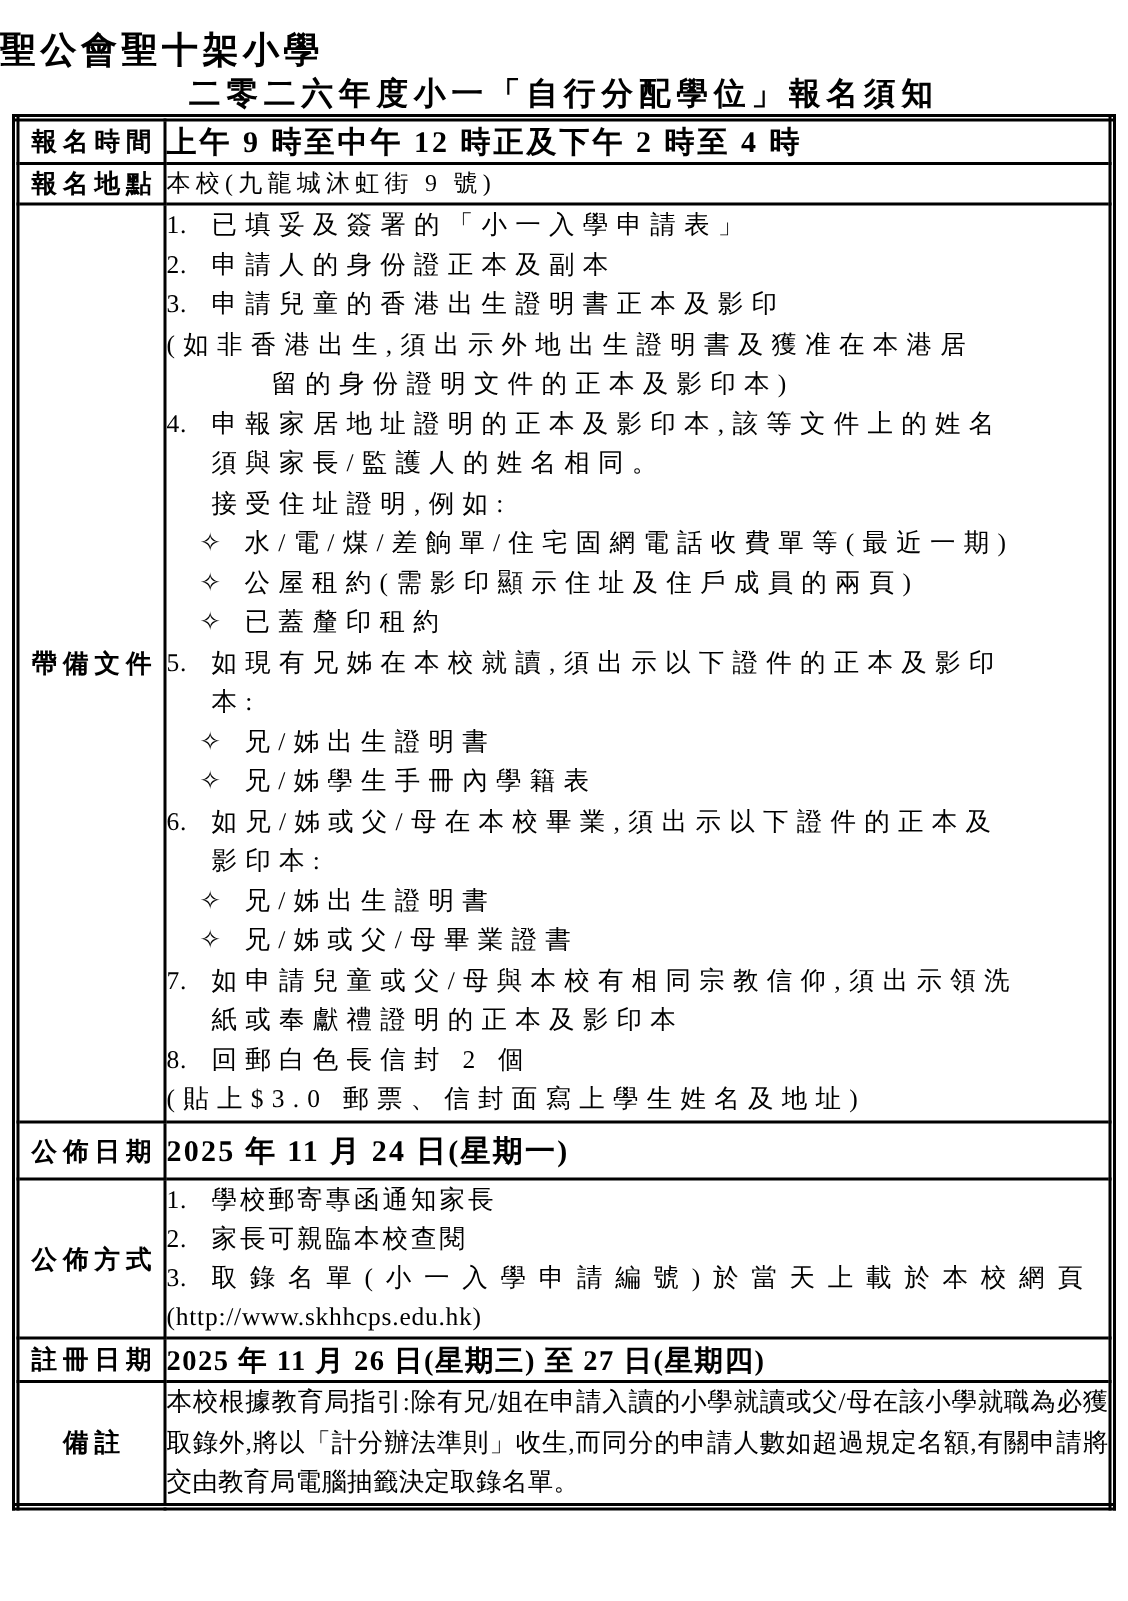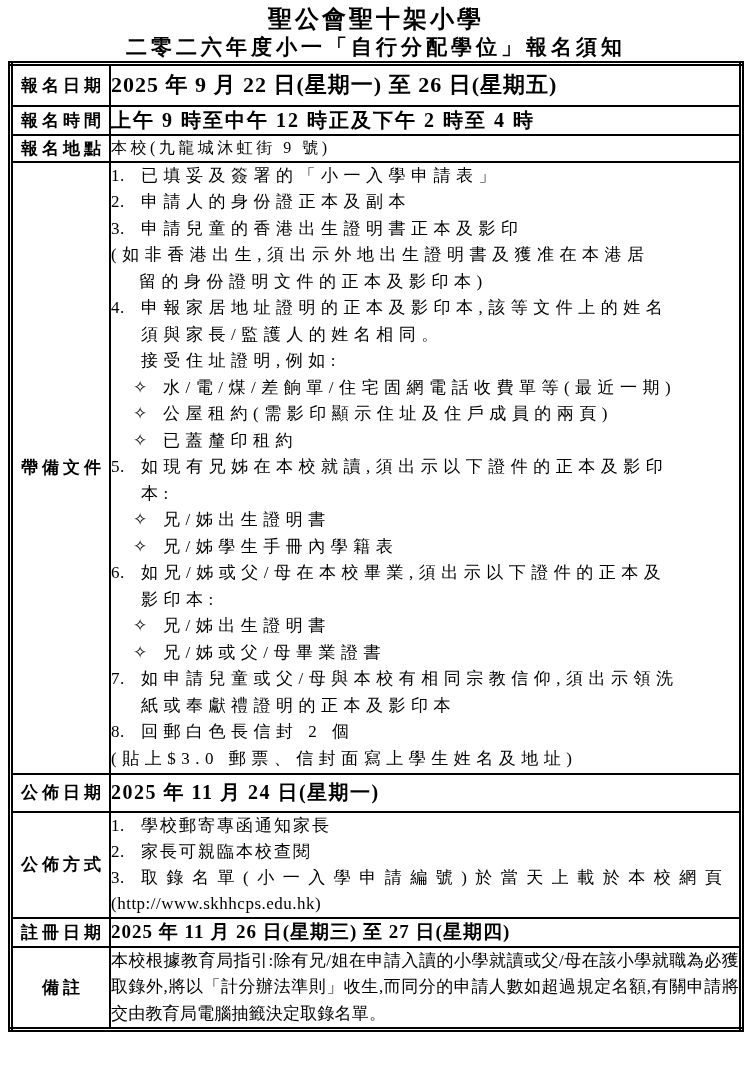--- a/index.html
+++ b/index.html
@@ -2,22 +2,22 @@
 <html><head>
 <meta charset="utf-8">
 <style>
   html,body{margin:0;padding:0;}
   body{
     width:752px;height:1067px;background:#ffffff;color:#000;
     font-family:"Liberation Serif","DejaVu Serif",serif;
     overflow:hidden;
   }
   .title{
-    text-align:center;font-size:24px;font-weight:bold;
-    letter-spacing:3px;padding-top:4px;line-height:30px;
+    font-size:24px;font-weight:bold;
+    letter-spacing:3px;padding-top:19px;line-height:30px;
   }
   .subtitle{
     text-align:center;font-size:21px;font-weight:bold;
     letter-spacing:4px;line-height:26px;
   }
   table.notice{
     border-collapse:collapse;margin:1px auto 0;width:736px;table-layout:fixed;
     border:5px double #000;
   }
   table.notice td{border:2px solid #000;padding:0;}
@@ -34,45 +34,41 @@
   .v-regtime{font-size:20px;font-weight:bold;letter-spacing:2px;}
   .v-place{font-size:16px;letter-spacing:3.5px;}
   .v-anndate{font-size:20px;font-weight:bold;letter-spacing:1.5px;}
   .v-registerdate{font-size:19px;font-weight:bold;letter-spacing:1px;border-radius:14px;}
   td.list-cell{vertical-align:top;padding:3px 6px 0 8px;}
   .line{display:flex;}
   .marker{flex:none;width:30px;letter-spacing:0.5px;}
   .line.bullet{padding-left:22px;}
   .line.cont{padding-left:30px;}
   .line.contp{}
-  .line.cont2{padding-left:28px;}
+  .line.cont2{padding-left:70px;}
   .doc-list .line{line-height:26.5px;font-size:17px;}
   .method-list .line{line-height:26px;font-size:17px;}
   .doc-list .txt{letter-spacing:5.5px;}
   .method-list .txt{letter-spacing:2px;}
   .line.s-wide .txt{letter-spacing:8.5px;}
   .line.s-latin .txt{letter-spacing:0.5px;}
   td.remarks-cell{
     font-size:17px;line-height:26.5px;text-align:justify;
     padding:1px 7px;vertical-align:middle;letter-spacing:0.2px;
   }
 </style>
 </head>
 <body>
 
 <div class="page">
   <div class="title">聖公會聖十架小學</div>
   <div class="subtitle">二零二六年度小一「自行分配學位」報名須知</div>
 
   <table class="notice">
     <tbody>
-        <tr class="r1">
-      <td class="label">報名日期</td>
-      <td class="content v-regdate">2025 年 9 月 22 日(星期一) 至 26 日(星期五)</td>
-    </tr>
     <tr class="r2">
       <td class="label">報名時間</td>
       <td class="content v-regtime">上午 9 時至中午 12 時正及下午 2 時至 4 時</td>
     </tr>
     <tr class="r3">
       <td class="label">報名地點</td>
       <td class="content v-place">本校(九龍城沐虹街 9 號)</td>
     </tr>
     <tr class="r4">
       <td class="label">帶備文件</td>

